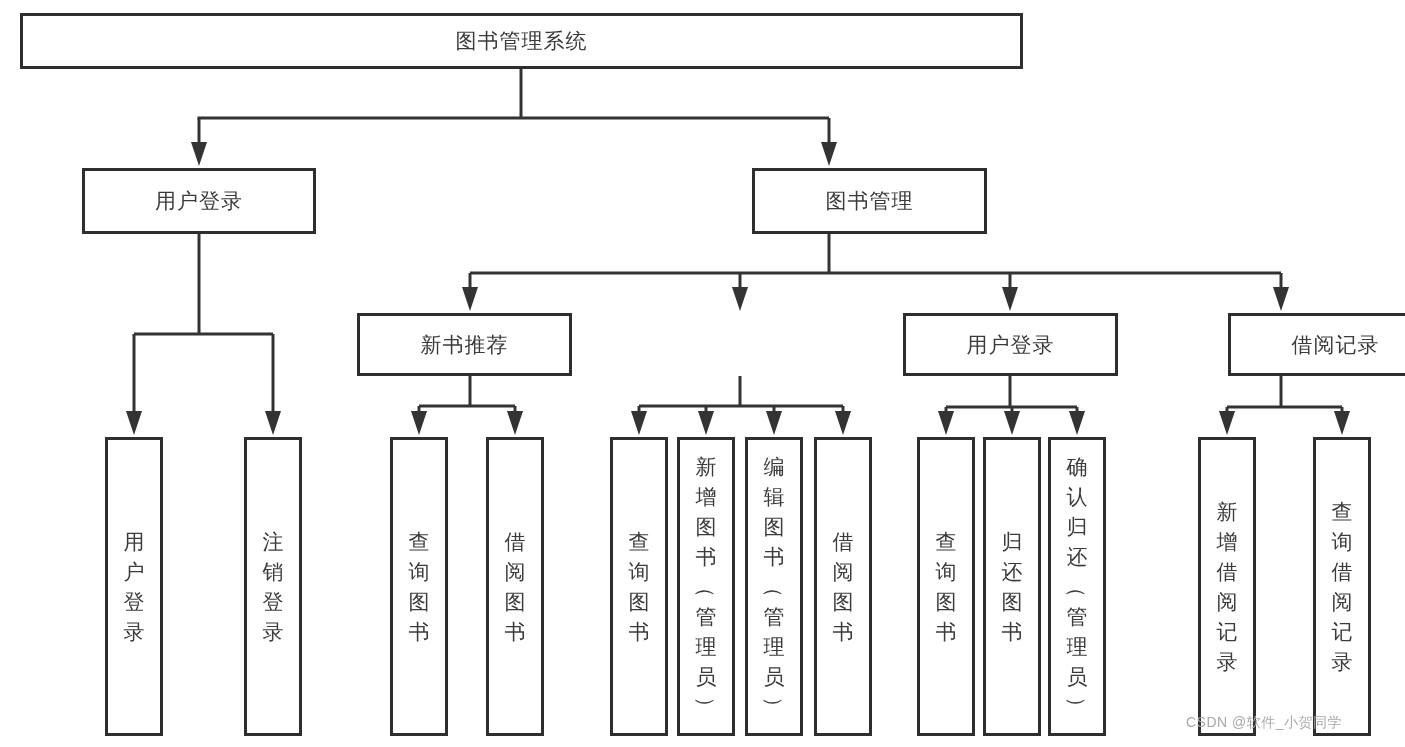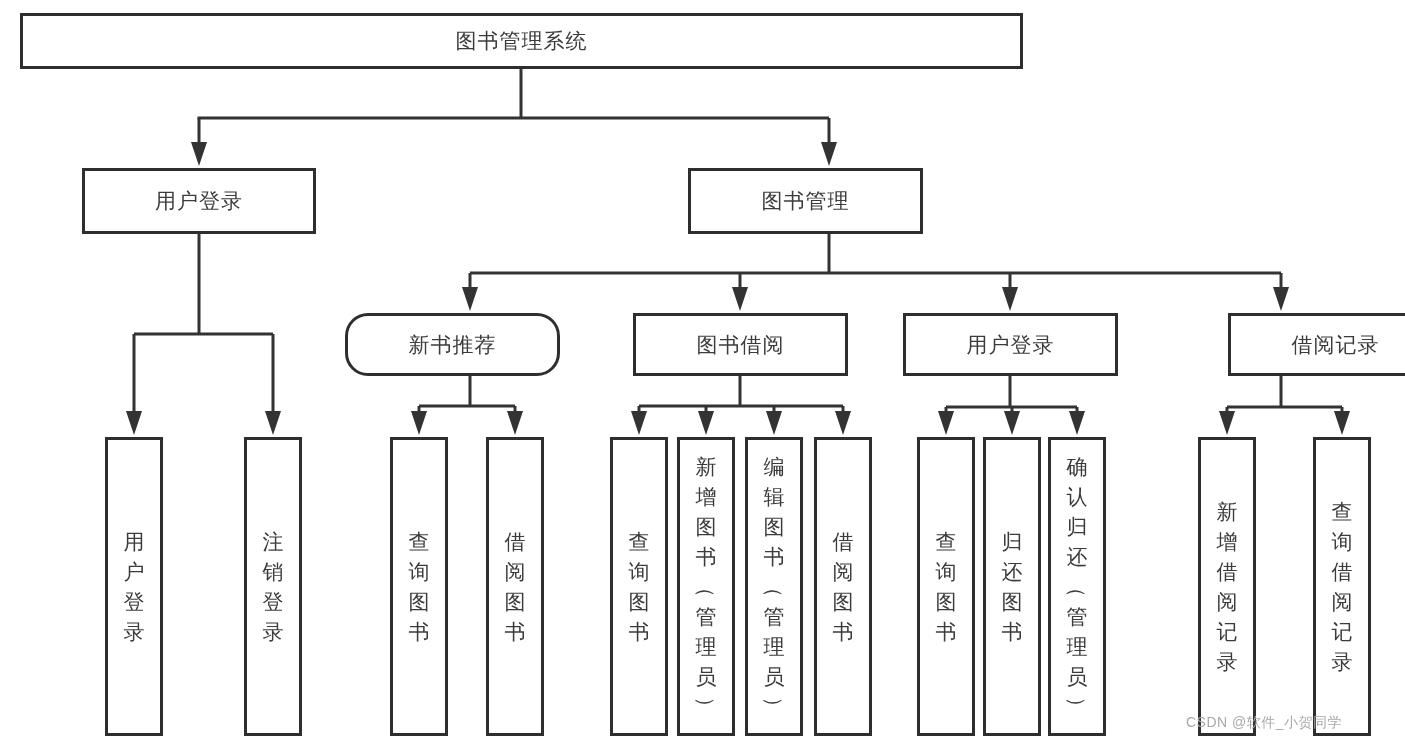--- a/index.html
+++ b/index.html
@@ -21,22 +21,22 @@
   }
   .vchar{display:block;height:30px;line-height:30px;width:100%;text-align:center;}
   .vchar.rot{transform:rotate(90deg);}
   #watermark{
     position:absolute;left:1186px;top:714px;z-index:3;
     font-size:14px;color:#a9a9a9;letter-spacing:0.5px;white-space:nowrap;
   }
   
   .b-root{left:20px;top:13px;width:1003px;height:56px;}
   .b-login{left:82px;top:168px;width:234px;height:66px;}
-  .b-mgmt{left:688px;top:168px;width:235px;height:66px;}
-  .b-l3-0{left:345px;top:313px;width:215px;height:63px;border-radius:23px;}
+  .b-mgmt{left:752px;top:168px;width:235px;height:66px;}
+  .b-l3-0{left:357px;top:313px;width:215px;height:63px;}
   .b-l3-1{left:633px;top:313px;width:215px;height:63px;}
   .b-l3-2{left:903px;top:313px;width:215px;height:63px;}
   .b-l3-3{left:1228px;top:313px;width:215px;height:63px;}
   .x1{left:105px;} .x2{left:244px;} .x3{left:390px;} .x4{left:486px;}
   .x5{left:610px;} .x6{left:677px;} .x7{left:745px;} .x8{left:814px;}
   .x9{left:917px;} .x10{left:983px;} .x11{left:1048px;}
   .x12{left:1198px;} .x13{left:1313px;}
 </style>
 </head>
 <body>
@@ -108,21 +108,20 @@
         <polygon points="1334,411 1350,411 1342,435"></polygon>
       </g>
   </svg>
 
   <div class="hbox b-root">图书管理系统</div>
 
   <div class="hbox b-login">用户登录</div>
   <div class="hbox b-mgmt">图书管理</div>
 
   <div class="hbox b-l3-0">新书推荐</div>
-  <div class="hbox b-l3-1">图书借阅</div>
   <div class="hbox b-l3-2">用户登录</div>
   <div class="hbox b-l3-3">借阅记录</div>
 
   <div class="vbox x1">
       <span class="vchar">用</span>
       <span class="vchar">户</span>
       <span class="vchar">登</span>
       <span class="vchar">录</span>
     </div>
   <div class="vbox x2">

